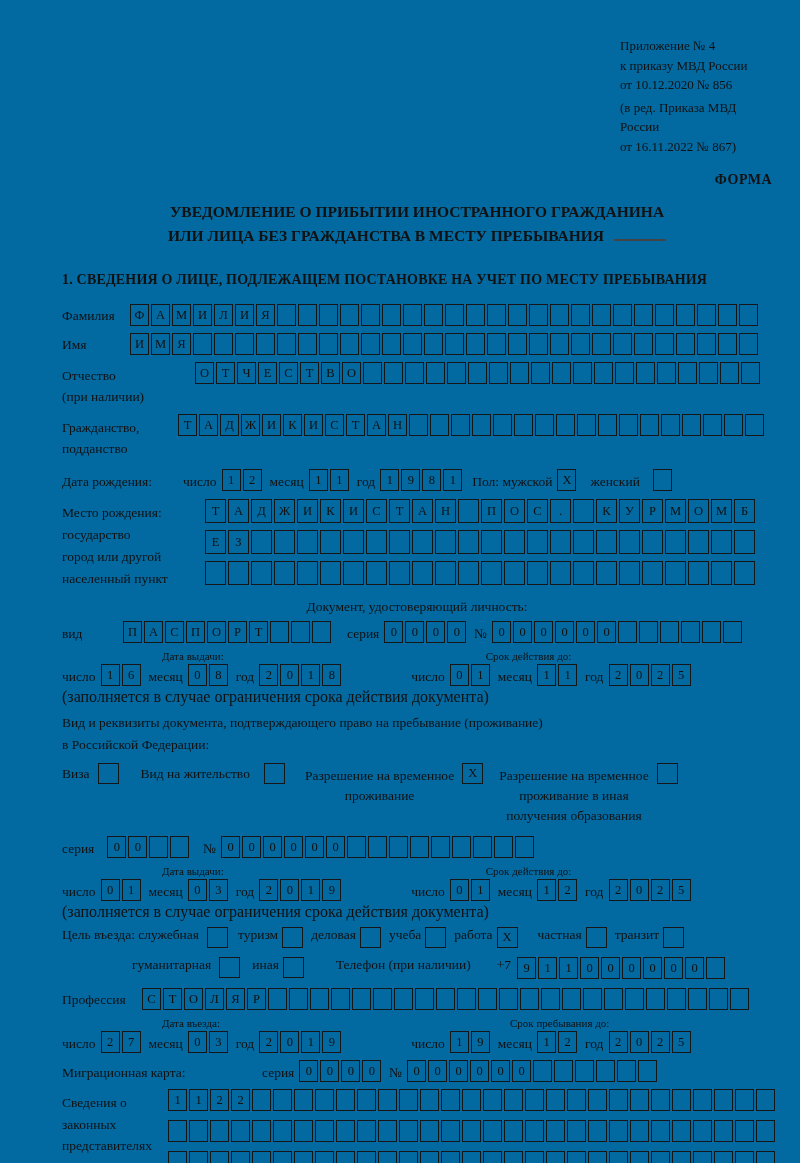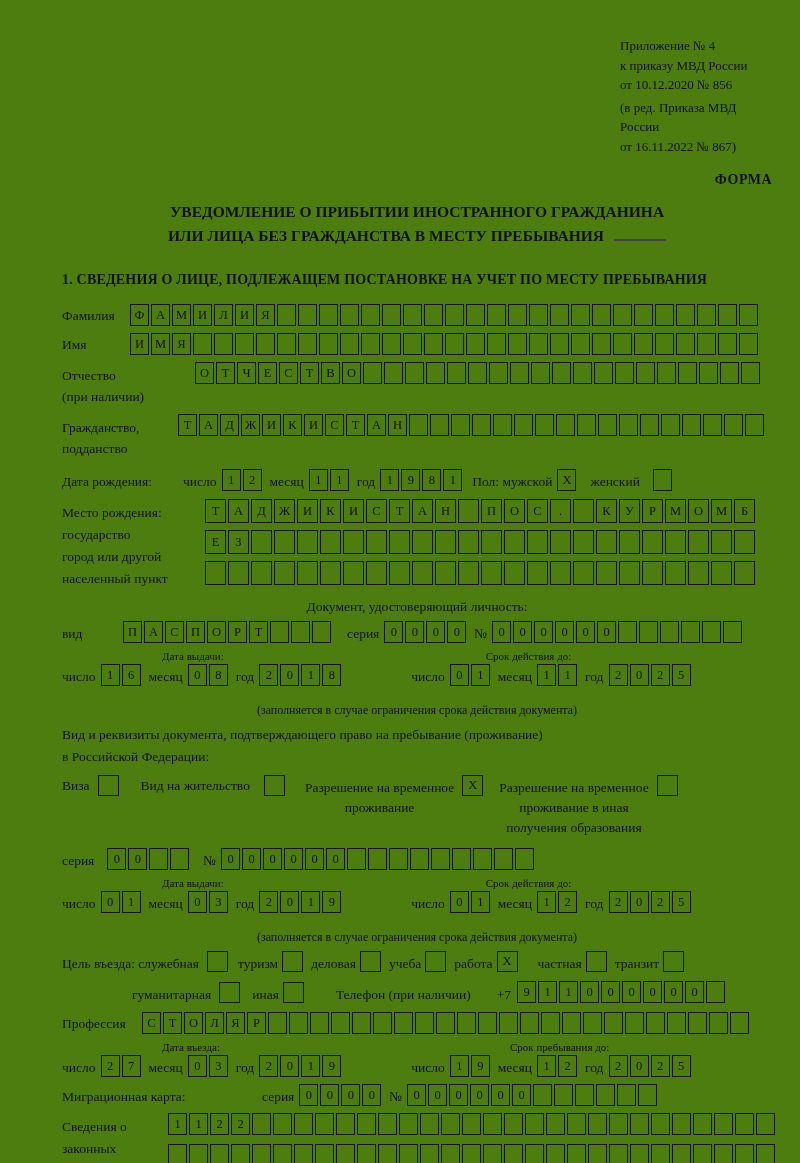--- a/index.html
+++ b/index.html
@@ -1,20 +1,20 @@
 <!DOCTYPE html>
 <html><head>
 <meta charset="utf-8">
 <style>
   html,body{margin:0;padding:0;background:#888;}
   .page{
     position:relative;
     width:800px;height:1163px;
     margin:0 auto;
-    background:#4d7c0f;
+    background:#0369a1;
     color:#111;
     font-family:"Liberation Serif", serif;
     font-size:13.5px;
     box-sizing:border-box;
     padding:36px 28px 10px 62px;
     overflow:hidden;
   }
   .appendix{margin-left:558px;font-size:13px;line-height:1.5;}
   .appendix .grp2{margin-top:3px;}
   .forma{ text-align:right; font-weight:bold; font-size:14px; margin-top:16px; letter-spacing:.5px;}
@@ -36,27 +36,27 @@
   .cells.big .cell{width:21px;height:24px;}
   .cells.cbx .cell{width:21px;height:21px;}
   .w68{width:68px;} .w80{width:80px;}
   .stack > .cells{margin-bottom:7px;}
   .stack{display:flex;flex-direction:column;}
   .center{text-align:center;}
   .bold{font-weight:normal;}
   .inlbl{padding:3px 5px 0 8px;flex:none;}
   .inlbl.first{padding-left:0;}
   .datehdr{display:flex;font-size:11px;margin-bottom:2px;}
-  .note{font-size:12px;text-align:center;margin-top:17px;margin-bottom:6px;}
+  .note{font-size:16px;text-align:left;margin-top:2px;margin-bottom:6px;}
   .para{line-height:1.65;margin-top:4px;}
   .cbrow{display:flex;align-items:flex-start;margin-top:6px;margin-bottom:10px;}
   .cbrow .cbx{margin-left:8px;margin-top:0;}
   .cblbl{padding-top:3px;}
   .cbcol{text-align:center;line-height:1.5;padding-top:3px;}
-  .purpose{display:flex;align-items:flex-end;flex-wrap:nowrap;margin-bottom:9px;}
+  .purpose{display:flex;align-items:flex-start;flex-wrap:nowrap;margin-bottom:9px;}
   .purpose .cbx{margin:0 4px;}
 </style>
 </head>
 <body>
 
 <div class="page">
 
   <div class="appendix">
     <div>Приложение № 4</div>
     <div>к приказу МВД России</div>

